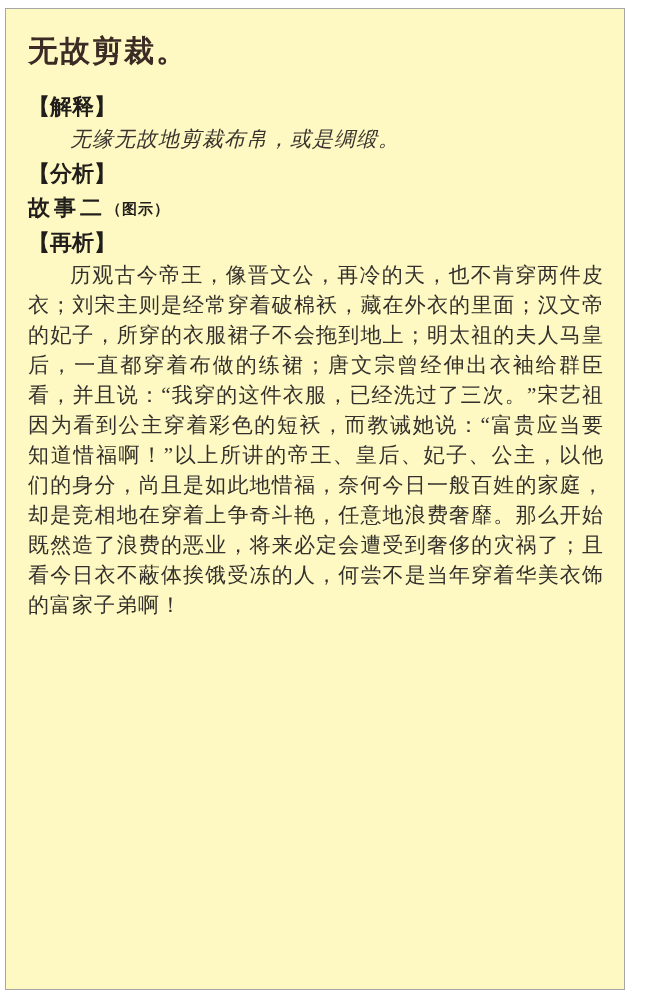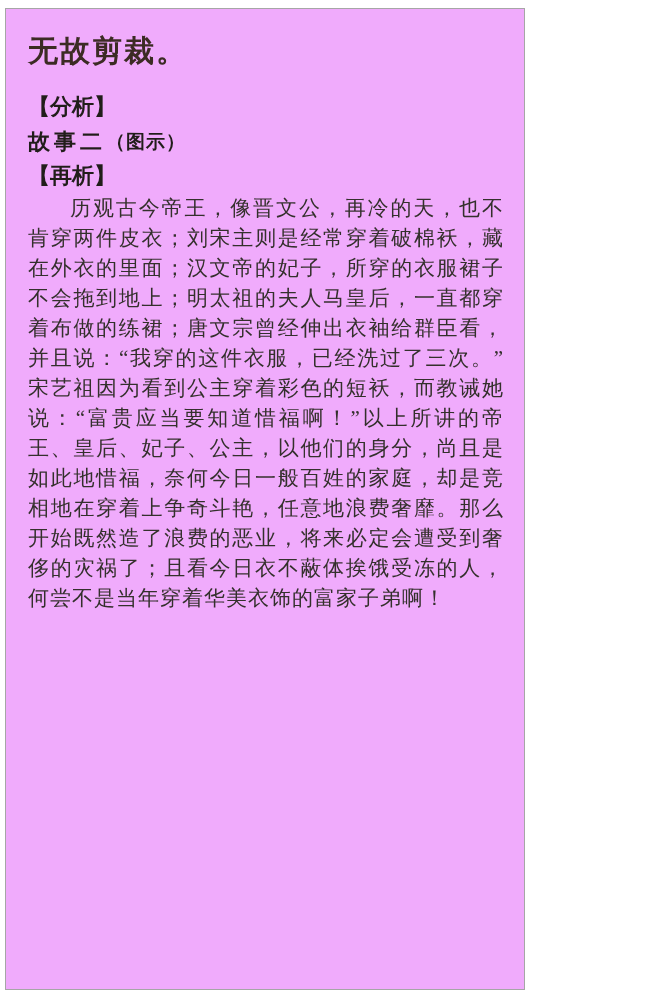--- a/index.html
+++ b/index.html
@@ -10,24 +10,24 @@
   body {
     width: 666px;
     height: 1000px;
     position: relative;
     font-family: "Liberation Serif", "DejaVu Serif", serif;
   }
   .page {
     position: absolute;
     left: 5px;
     top: 8px;
-    width: 520px;
+    width: 620px;
     height: 982px;
     border: 1px solid #a6a6a6;
-    background: #f0abfc;
+    background: #fef9c3;
     box-sizing: border-box;
     padding: 16px 20px 0 22px;
     overflow: hidden;
   }
   .doc-title {
     font-family: "DejaVu Sans", "Liberation Sans", sans-serif;
     font-weight: 700;
     font-size: 30px;
     line-height: 36px;
     letter-spacing: 2px;
@@ -39,21 +39,21 @@
     font-weight: 700;
     font-size: 22px;
     line-height: 28px;
     color: #211d1a;
     margin: 6px 0 3px 0;
   }
   h2.sec-heading.story {
     letter-spacing: 4px;
   }
   h2.sec-heading .note {
-    font-size: 19px;
+    font-size: 15px;
     letter-spacing: 1px;
     vertical-align: 1px;
   }
   p.body-para {
     font-size: 21px;
     line-height: 30px;
     letter-spacing: 1px;
     text-align: justify;
     text-indent: 2em;
     color: #34302c;
@@ -64,20 +64,24 @@
     color: #3a332e;
   }
 </style>
 </head>
 <body>
 
 <div class="page">
 
   <h1 class="doc-title">无故剪裁。</h1>
 
+  <section>
+    <h2 class="sec-heading">【解释】</h2>
+    <p class="body-para kai">无缘无故地剪裁布帛，或是绸缎。</p>
+  </section>
 
   <section>
     <h2 class="sec-heading">【分析】</h2>
   </section>
 
   <section>
   </section>
 
   <section>
     <h2 class="sec-heading story"><span>故事二</span><span class="note">（图示）</span></h2>

